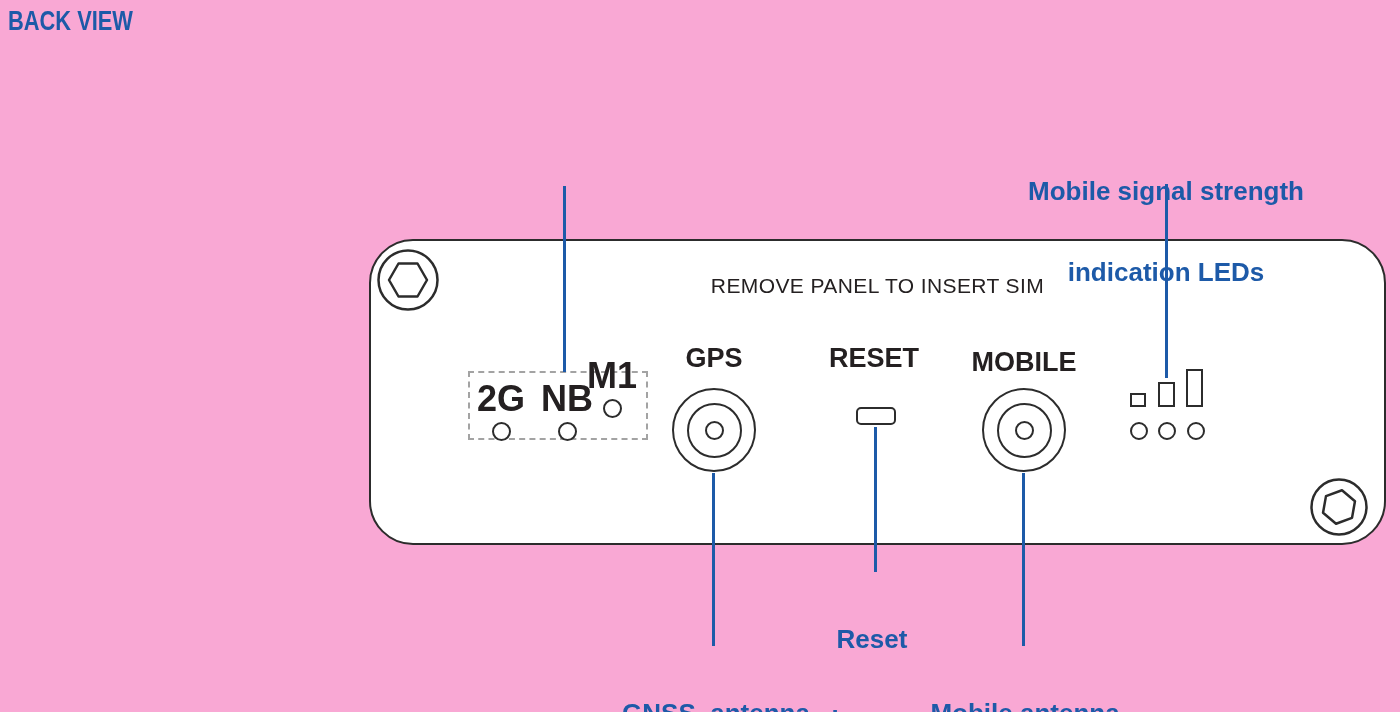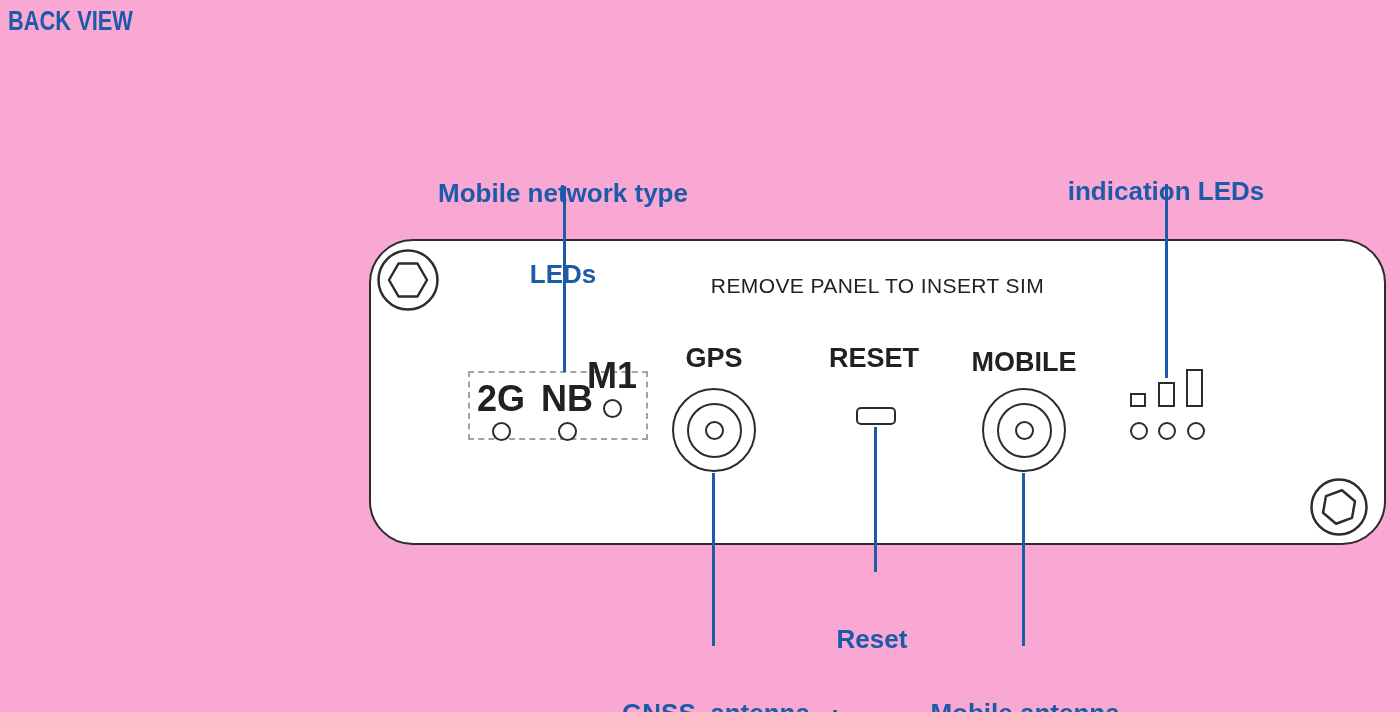--- a/index.html
+++ b/index.html
@@ -98,25 +98,22 @@
   <div class="abs sig-dot" style="left:1130px; top:422px;"></div>
   <div class="abs sig-dot" style="left:1158px; top:422px;"></div>
   <div class="abs sig-dot" style="left:1187px; top:422px;"></div>
 
   <div class="abs lead" style="left:563px; top:186px; height:186px;"></div>
   <div class="abs lead" style="left:1165px; top:184px; height:194px;"></div>
   <div class="abs lead" style="left:712px; top:473px; height:173px;"></div>
   <div class="abs lead" style="left:874px; top:427px; height:145px;"></div>
   <div class="abs lead" style="left:1022px; top:473px; height:173px;"></div>
 
-  <div class="abs callout" style="left:413px; top:126px; width:300px;">
-    <div>Mobile network type</div>
-    <div>LEDs</div>
-  </div>
   <div class="abs callout" style="left:1016px; top:124px; width:300px;">
+    <div>Mobile signal strength</div>
     <div>indication LEDs</div>
   </div>
   <div class="abs callout" style="left:772px; top:572px; width:200px;">
     <div>Reset</div>
     <div>button</div>
   </div>
   <div class="abs callout" style="left:566px; top:646px; width:300px;">
     <div>GNSS  antenna</div>
     
   </div>

